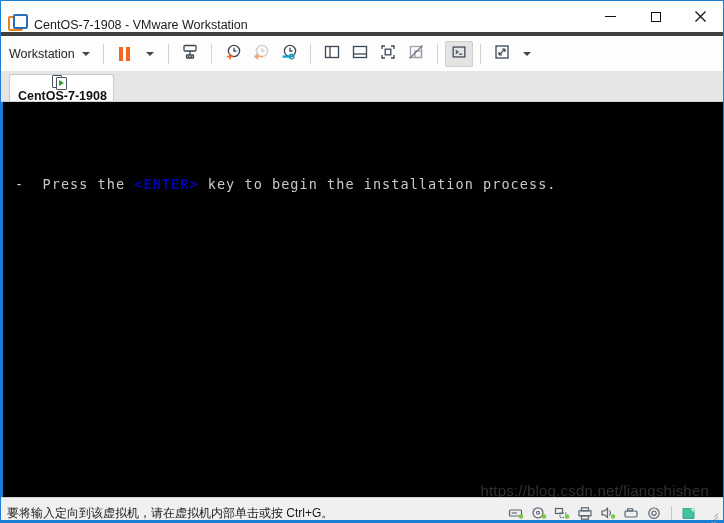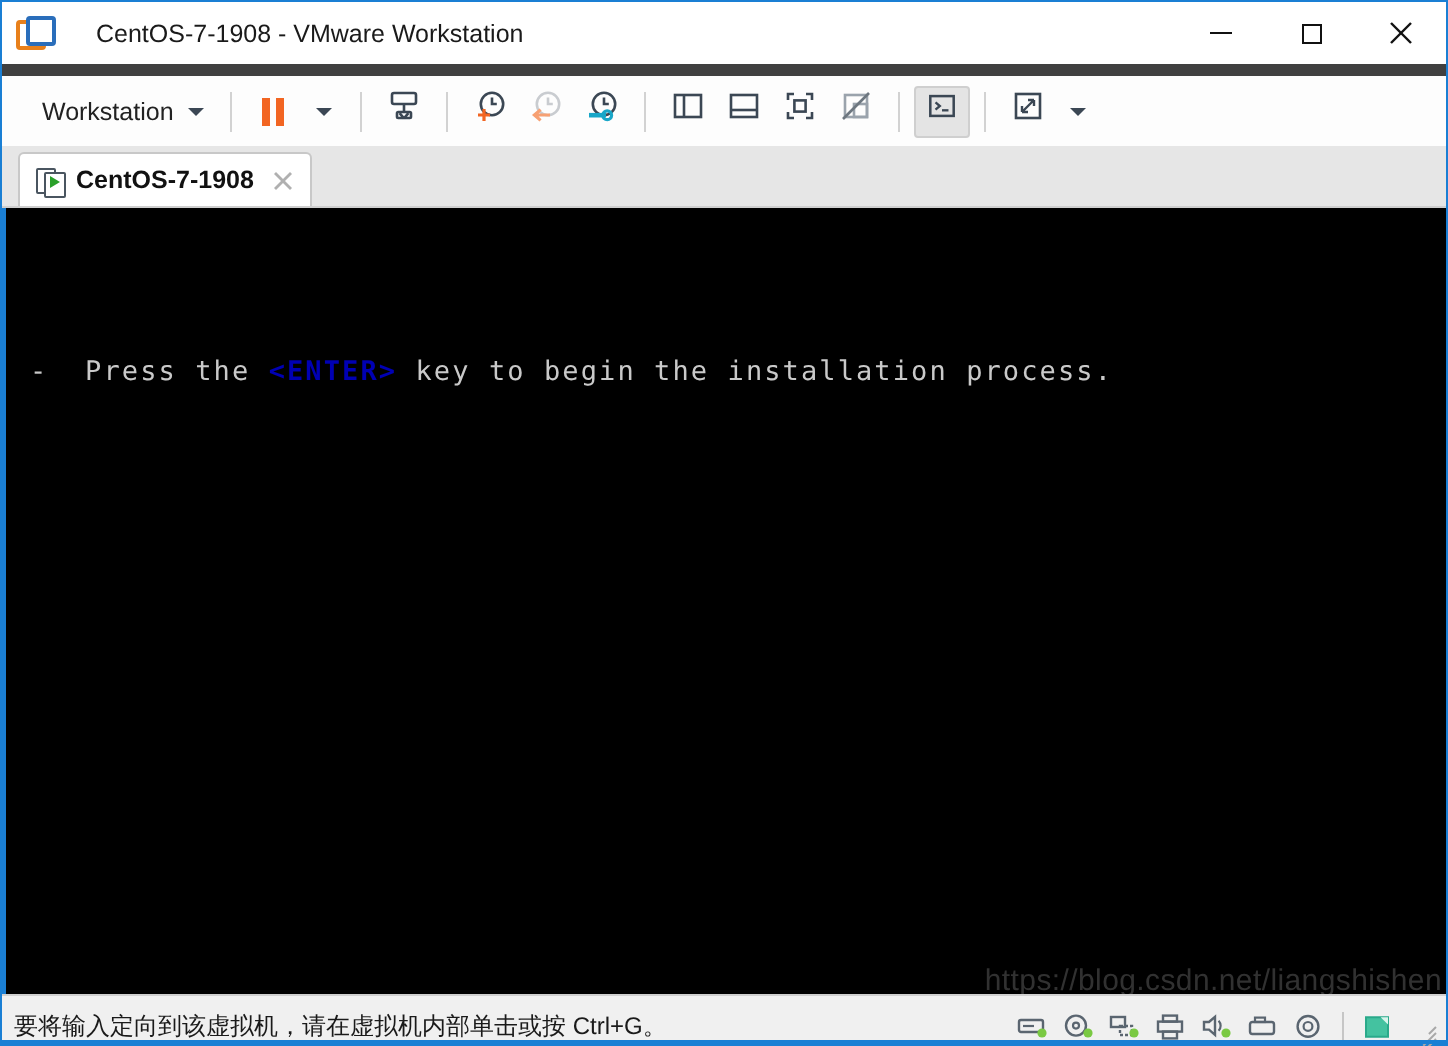--- a/index.html
+++ b/index.html
@@ -19,25 +19,24 @@
     background: #ffffff;
     display: flex;
     flex-direction: column;
   }
 
   
   .titlebar {
     height: 31px;
     flex: 0 0 31px;
     display: flex;
-    align-items: center;
+    align-items: flex-end;
     background: #ffffff;
-    border-bottom: 6px solid #404040;
-    position: relative;
-    gap: 14px;
+    border-bottom: 4px solid #404040;
+    position: relative;
   }
   .app-icon {
     width: 18px; height: 18px;
     margin-left: 7px; margin-right: 8px;
     position: relative;
     flex: 0 0 18px;
   }
   .app-icon .sq-o {
     position: absolute; left: 0; top: 2px;
     width: 11px; height: 11px;
@@ -78,21 +77,21 @@
   }
   .glyph-close svg { display: block; }
 
   
   .toolbar {
     height: 35px;
     flex: 0 0 35px;
     display: flex;
     align-items: center;
     background: #fdfdfd;
-    padding: 0 12px;
+    padding: 0 0;
     box-sizing: border-box;
   }
   .tb-menu {
     display: flex; align-items: center;
     height: 26px;
     padding: 0 6px 0 8px;
     cursor: default;
     border-radius: 2px;
   }
   .tb-menu-label {
@@ -149,20 +148,21 @@
     height: 27px;
     background: #ffffff;
     border: 1px solid #c8c8c8;
     border-bottom: none;
     border-radius: 3px 3px 0 0;
     display: flex;
     align-items: center;
     padding: 0 6px 0 8px;
     box-sizing: border-box;
     cursor: default;
+    flex-direction: column;
   }
   .tab-ic {
     position: relative;
     width: 14px; height: 13px;
     margin-right: 6px;
     flex: 0 0 14px;
   }
   .tab-ic .bk {
     position: absolute; left: 0; top: 0;
     width: 8px; height: 11px;
@@ -219,21 +219,21 @@
     color: #c9c9c9;
     white-space: pre;
     margin-top: 44px;
   }
   .console-line .key {
     color: #0000b4;
     font-weight: bold;
   }
   .watermark {
     position: absolute;
-    right: 2px;
+    right: 14px;
     bottom: -2px;
     font-size: 15px;
     color: #3a3a3a;
     white-space: nowrap;
     opacity: 0.85;
     letter-spacing: 0.2px;
   }
 
   
   .statusbar {

